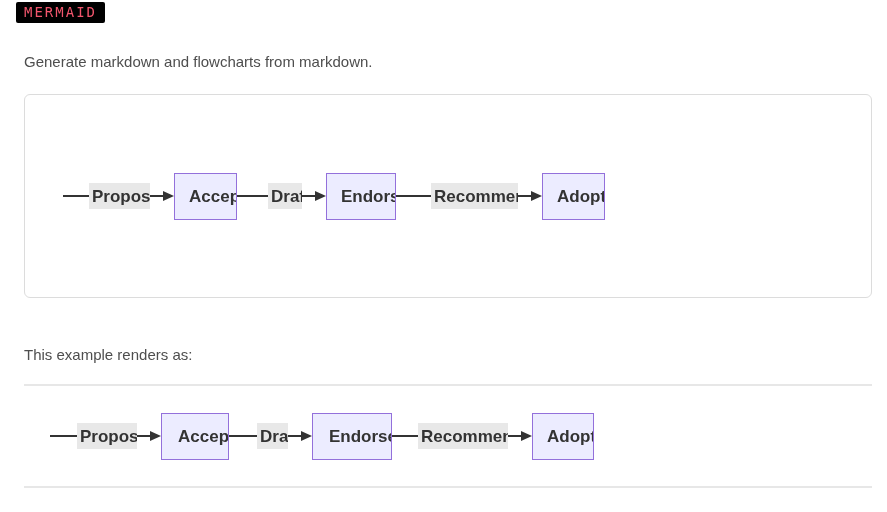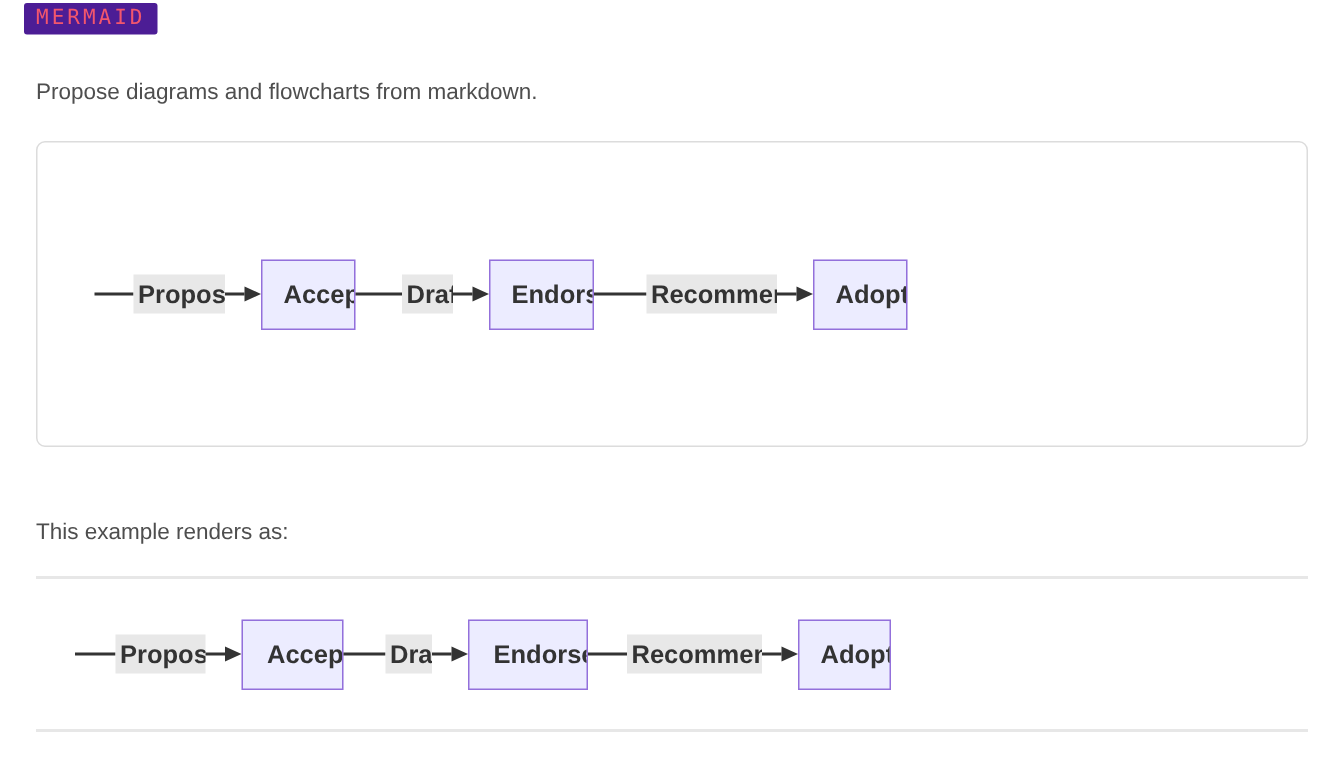--- a/index.html
+++ b/index.html
@@ -9,21 +9,21 @@
     background: #ffffff;
     font-family: "Liberation Sans", sans-serif;
     overflow: hidden;
     position: relative;
   }
 
   
   .heading-row { margin: 2px 0 0 16px; }
   .code-chip {
     display: inline-block;
-    background: #4c1d95;
+    background: #000000;
     color: #f2566d;
     font-family: "DejaVu Sans Mono", monospace;
     font-size: 14px;
     letter-spacing: 2px;
     padding: 2px 8px 3px 8px;
     border-radius: 2px;
     line-height: 16px;
     text-align: center;
   }
 
@@ -127,21 +127,21 @@
   .fc2 .nd-adopt      { width: 62px; }
   .fc2 .nd-accept b, .fc2 .nd-endorse b { padding-left: 16px; }
 </style>
 </head>
 <body>
 
 <div class="heading-row">
   <span class="code-chip">MERMAID</span>
 </div>
 
-<p class="body-text intro-text">Propose diagrams and flowcharts from markdown.</p>
+<p class="body-text intro-text">Generate markdown and flowcharts from markdown.</p>
 
 <div class="preview-panel">
   <div class="fc fc1">
     <span class="edge-line seg-start"></span>
     <span class="edge-label lbl-propose">
         <b>Propose</b>
       </span>
     <span class="arrow">
         <span class="shaft"></span>
         <span class="head"></span>

